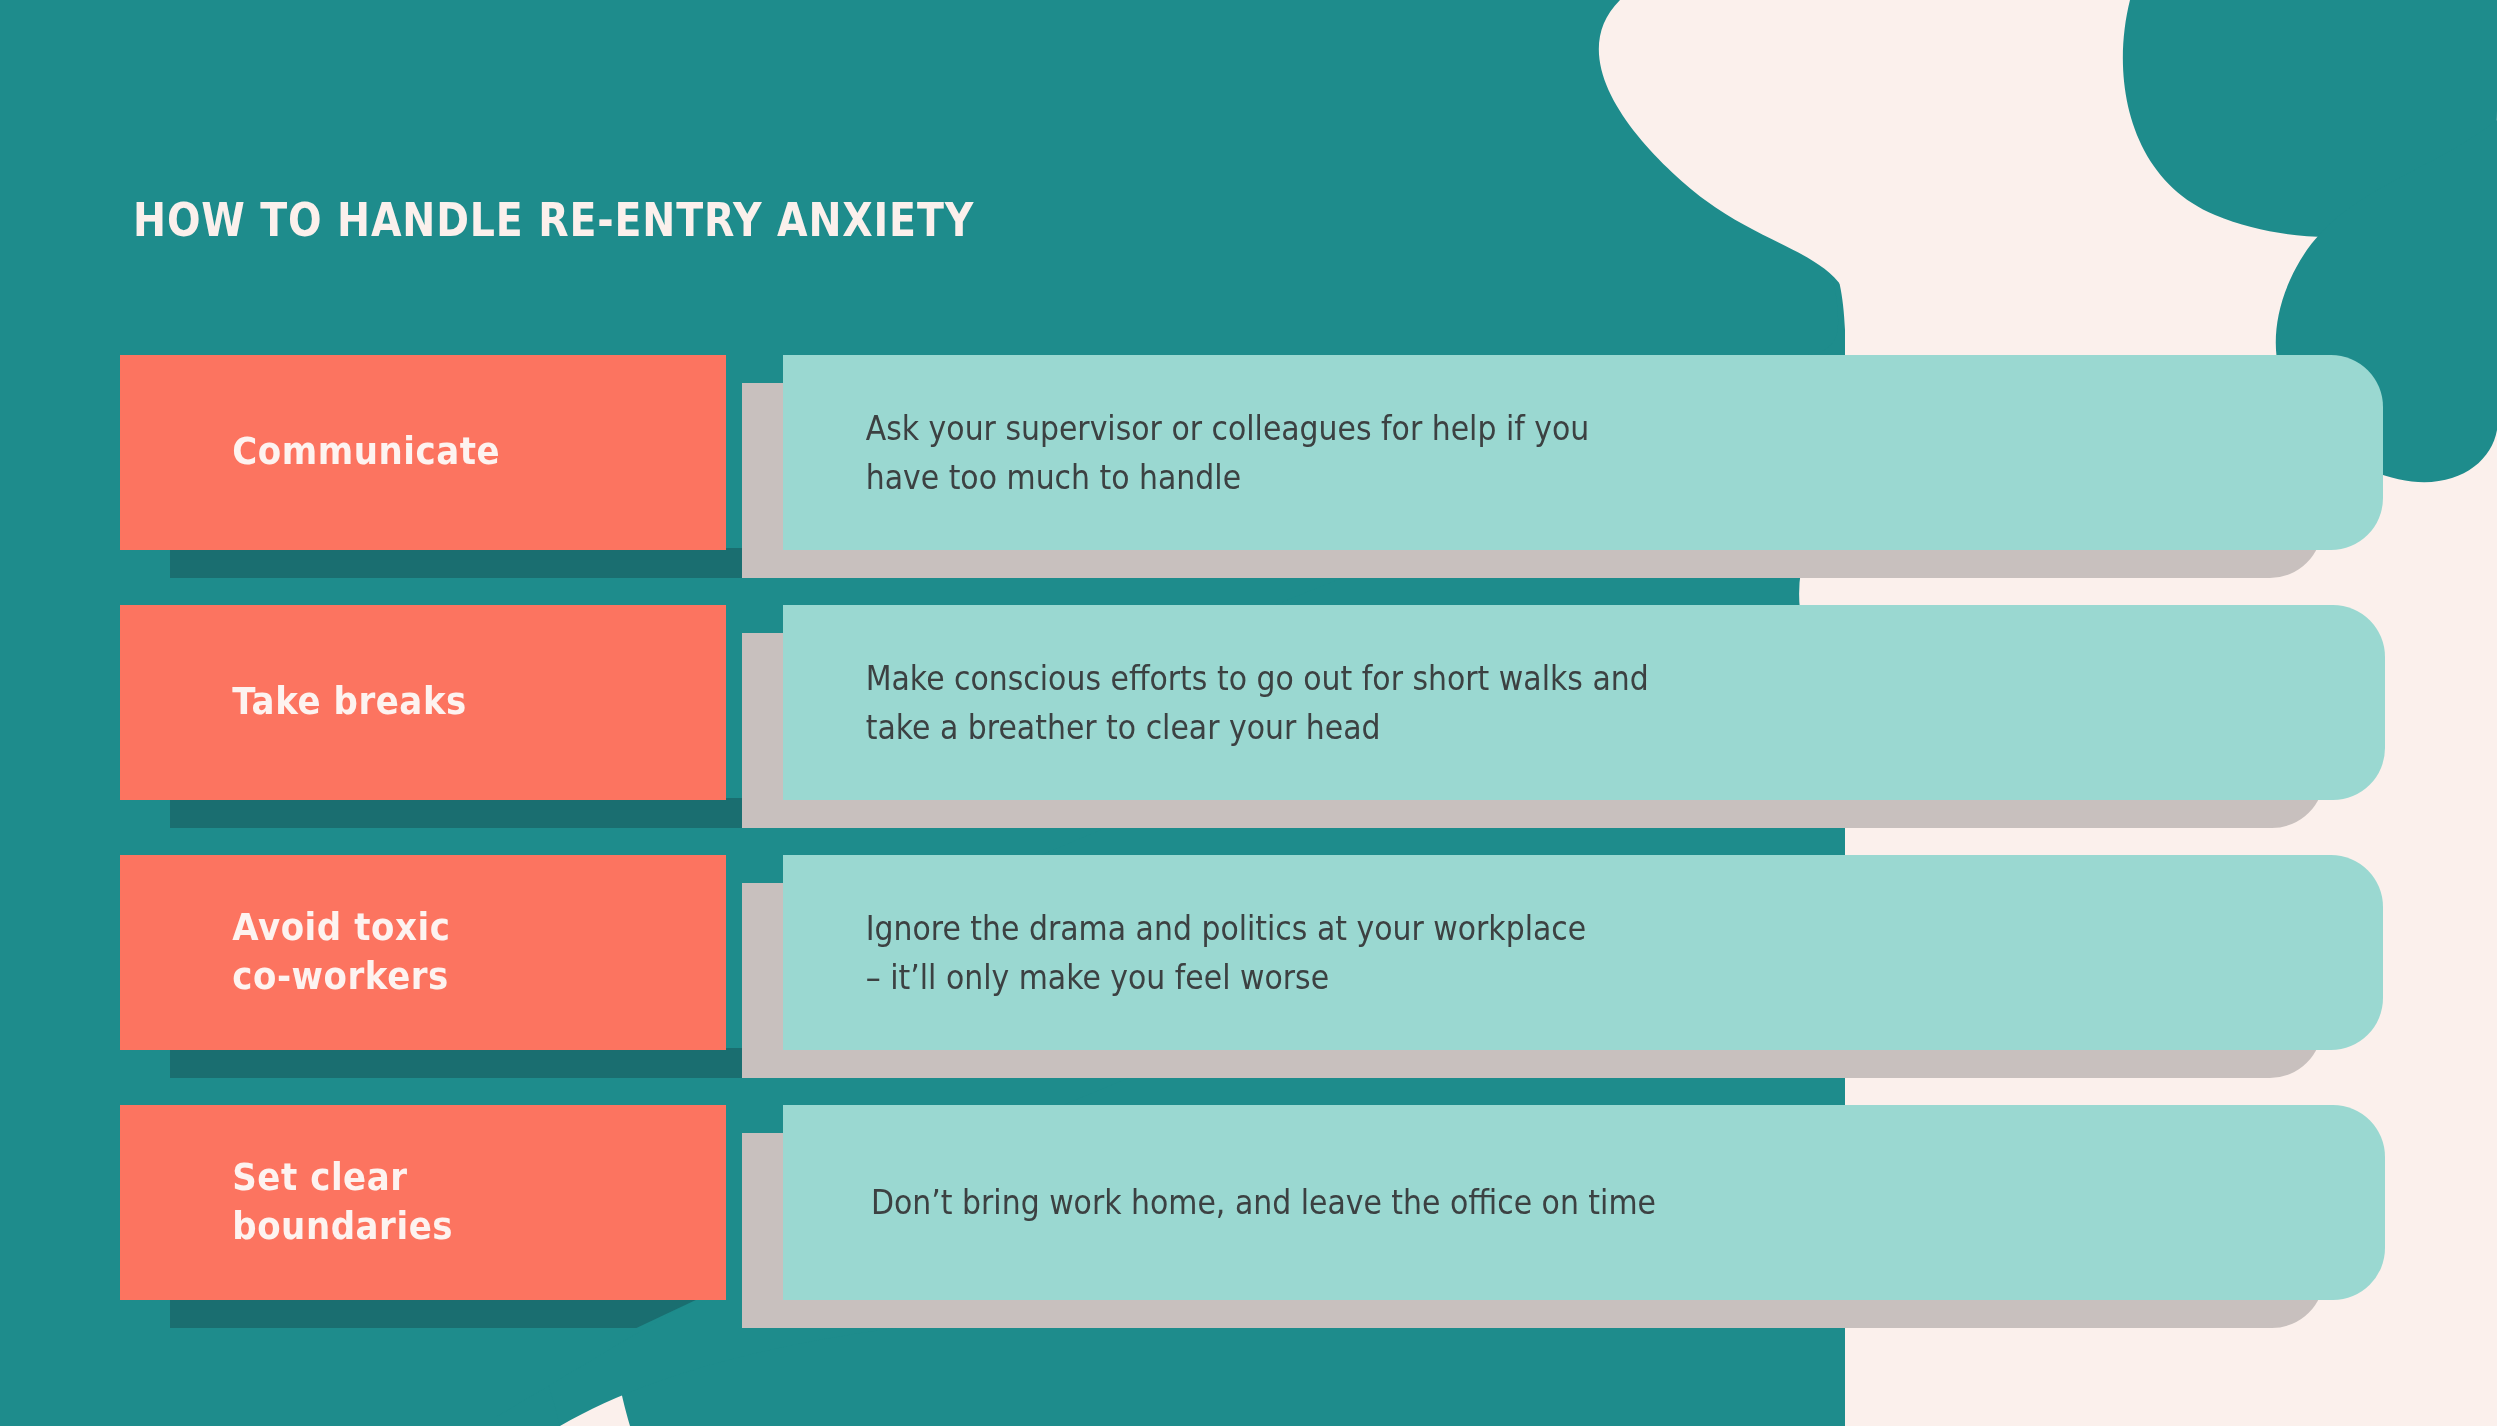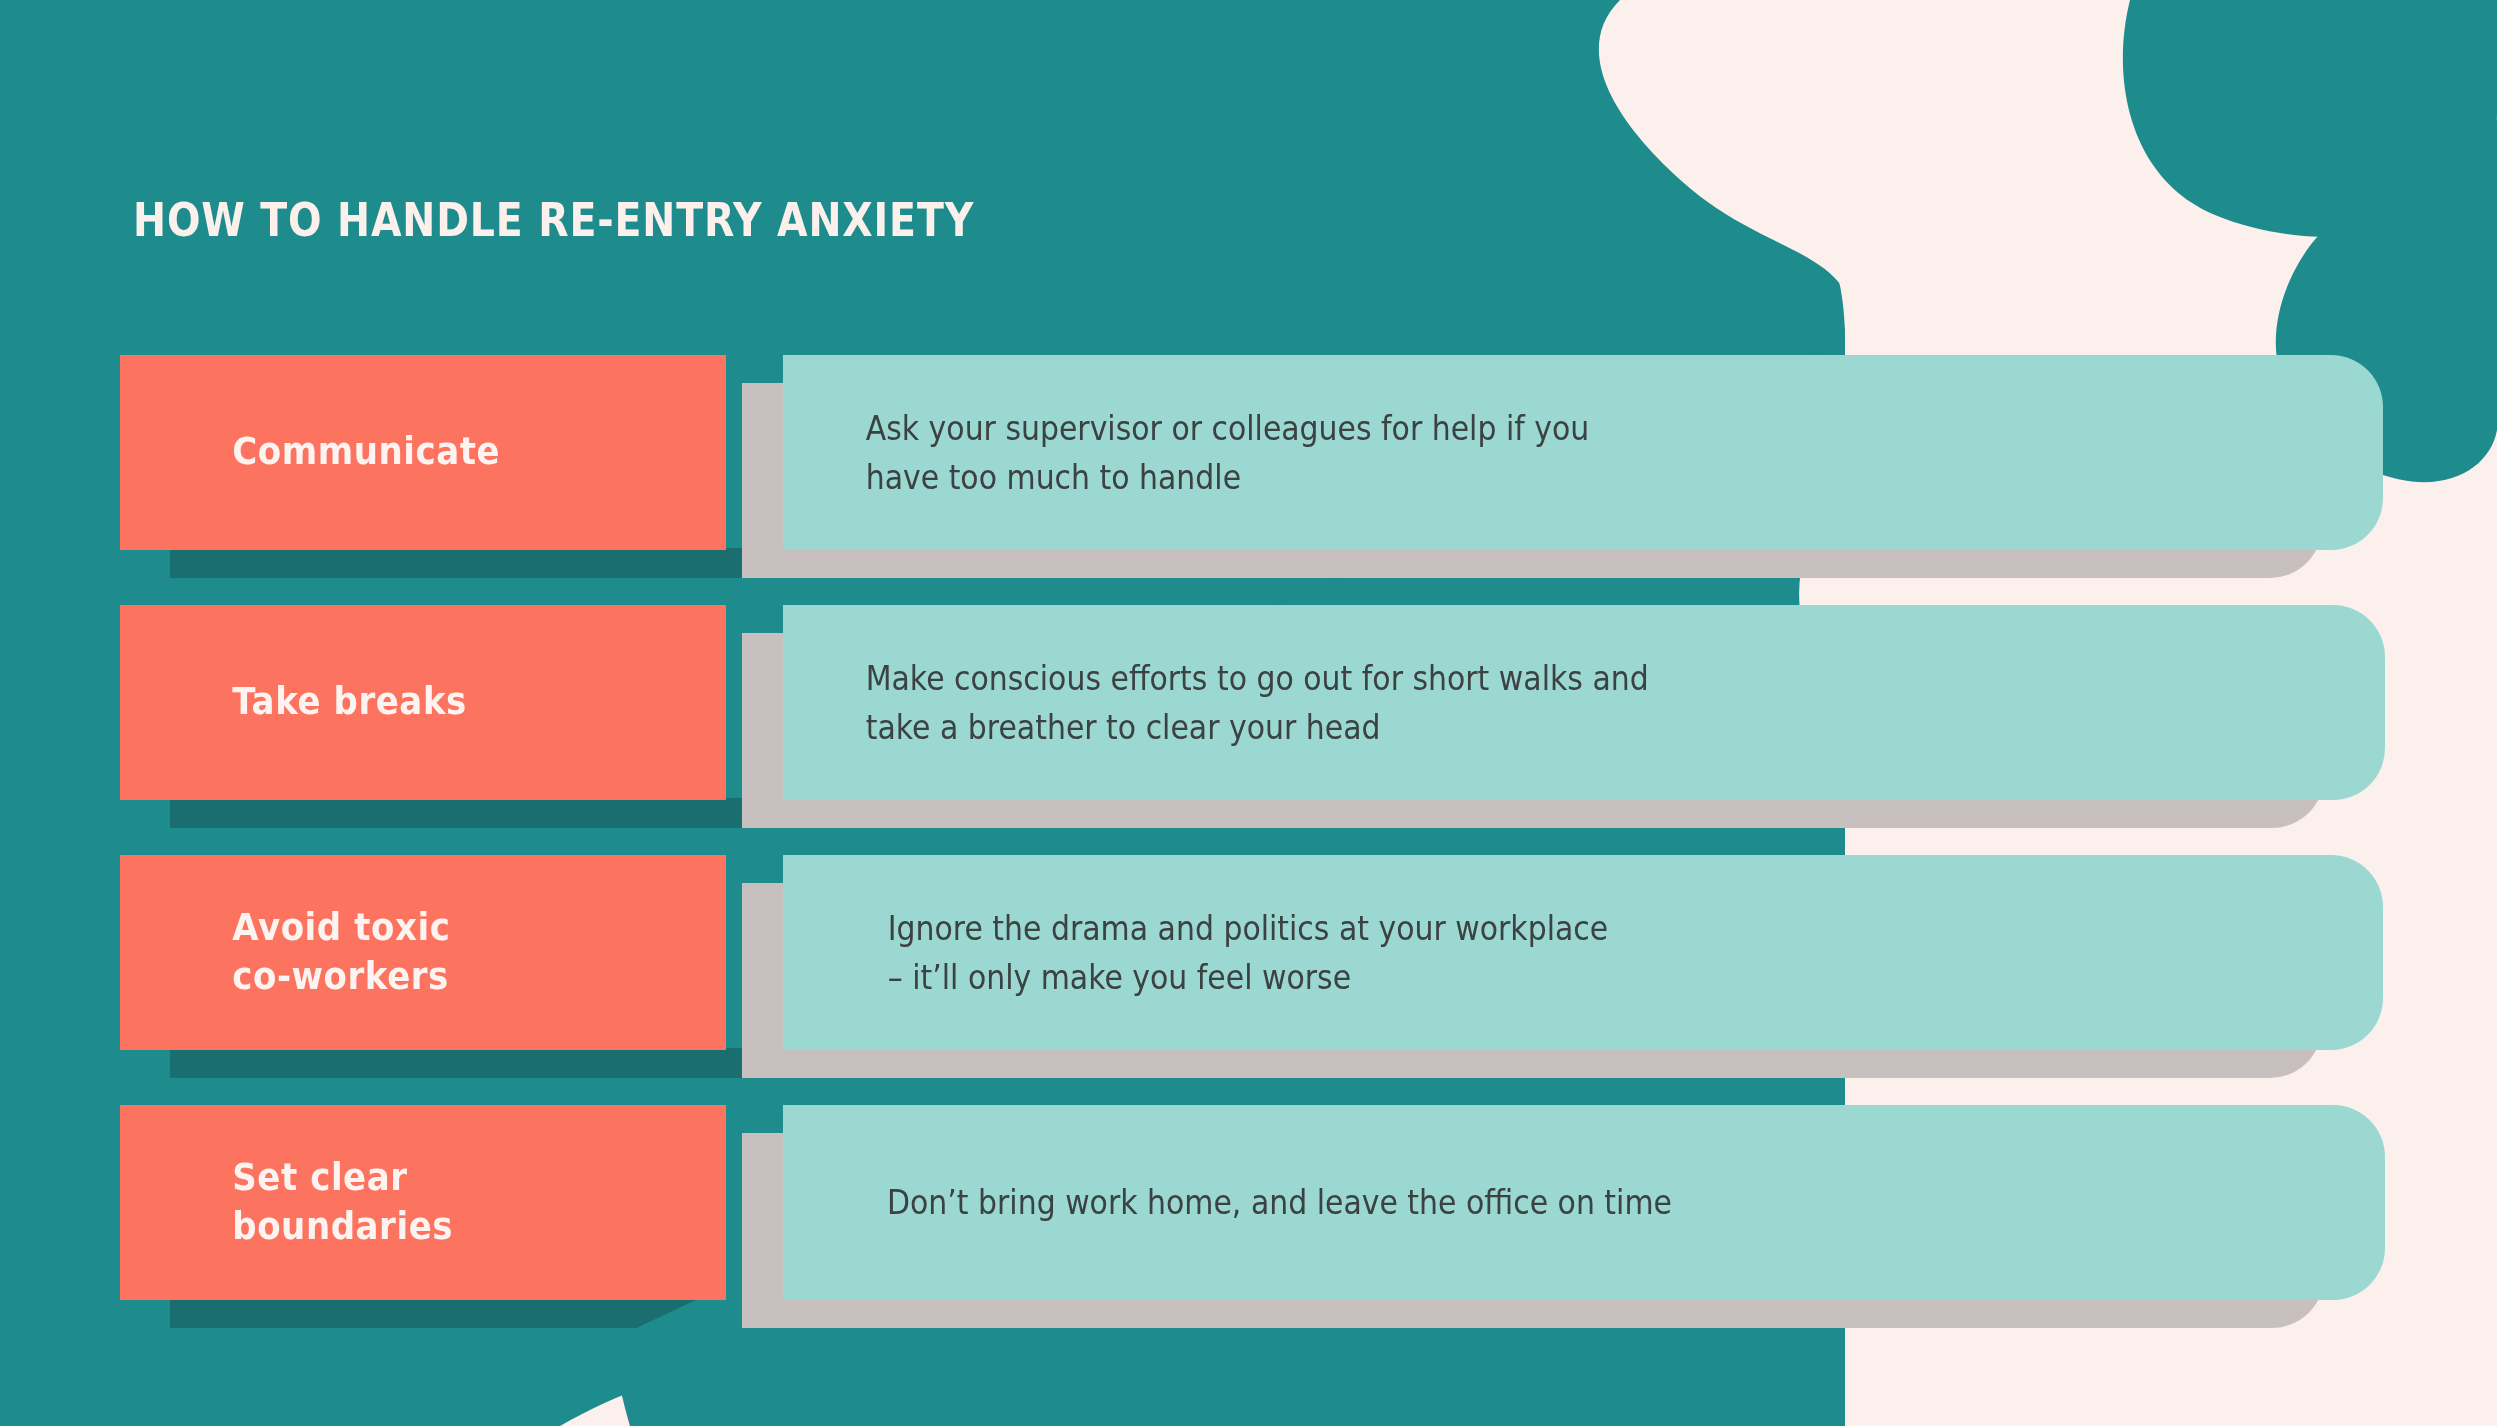--- a/index.html
+++ b/index.html
@@ -211,35 +211,35 @@
     <div class="wedge" style="left:136px; width:1065px; top:193px; height:88px;
                 background:#1E8C8C;
                 clip-path: polygon(0 0, 100% 0, 80% 100%, 0 100%);"></div>
     <div class="fold" style="left:170px; width:1035px;
                 clip-path: polygon(0 0, 100% 0, 93% 100%, 0 100%);"></div>
     <div class="tealshadow" style="left:742px; width:1580px;"></div>
     <div class="card-label">
       <span>Avoid toxic
 co-workers</span>
     </div>
-    <div class="card-desc" style="width:1600px;padding-left:22px;">
+    <div class="card-desc" style="width:1600px;">
       <span>Ignore the drama and politics at your workplace
 – it’ll only make you feel worse</span>
     </div>
   </div>
 
   <div class="row" style="top:1105px;">
     <div class="wedge" style="left:136px; width:560px; top:193px; height:120px;
                 background:#1E8C8C;
                 clip-path: polygon(0 0, 100% 0, 64% 100%, 0 100%);"></div>
     <div class="fold" style="left:170px; width:530px;
                 clip-path: polygon(0 0, 100% 0, 88% 100%, 0 100%);"></div>
     <div class="tealshadow" style="left:742px; width:1582px;"></div>
     <div class="card-label">
       <span>Set clear
 boundaries</span>
     </div>
-    <div class="card-desc centered" style="width:1602px;padding-left:16px;">
+    <div class="card-desc centered" style="width:1602px;">
       <span>Don’t bring work home, and leave the office on time</span>
     </div>
   </div>
 
 </div>
 
 </body></html>

